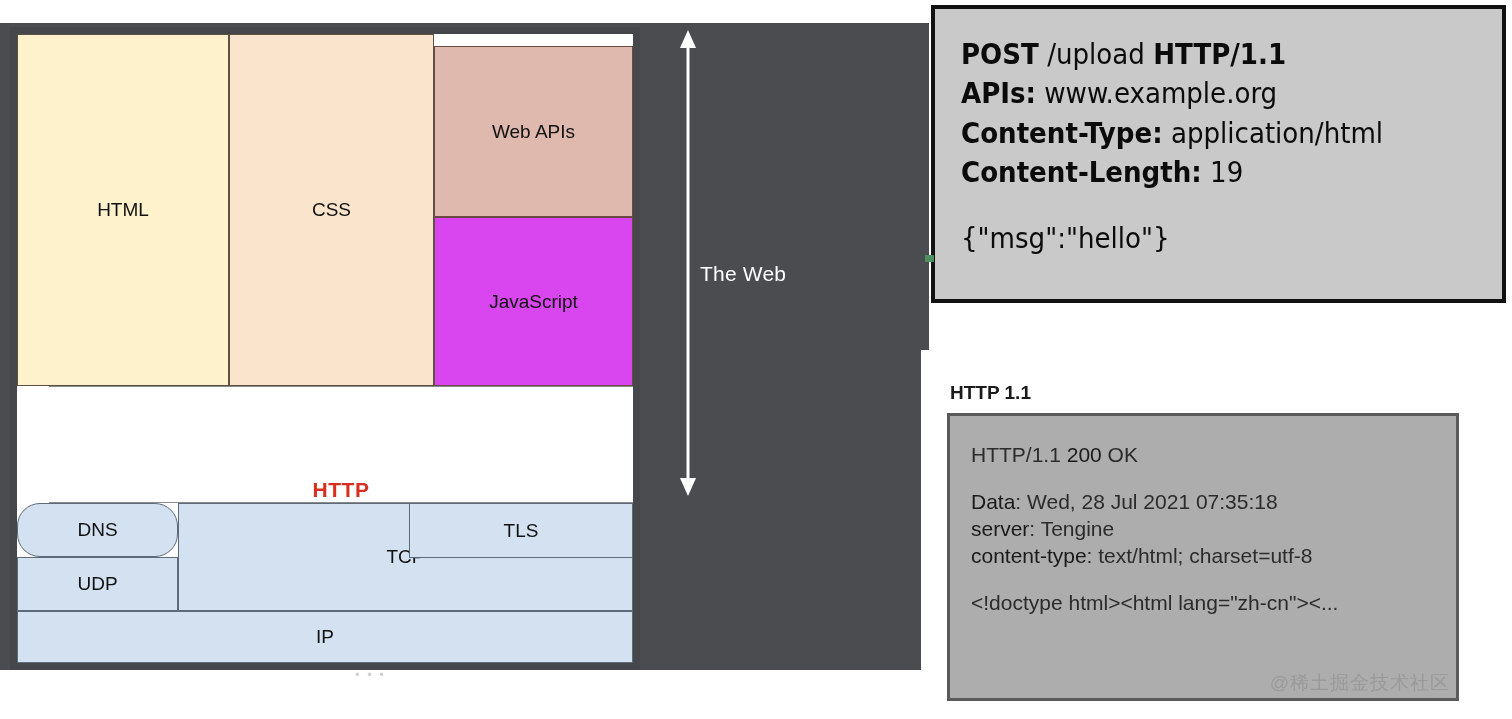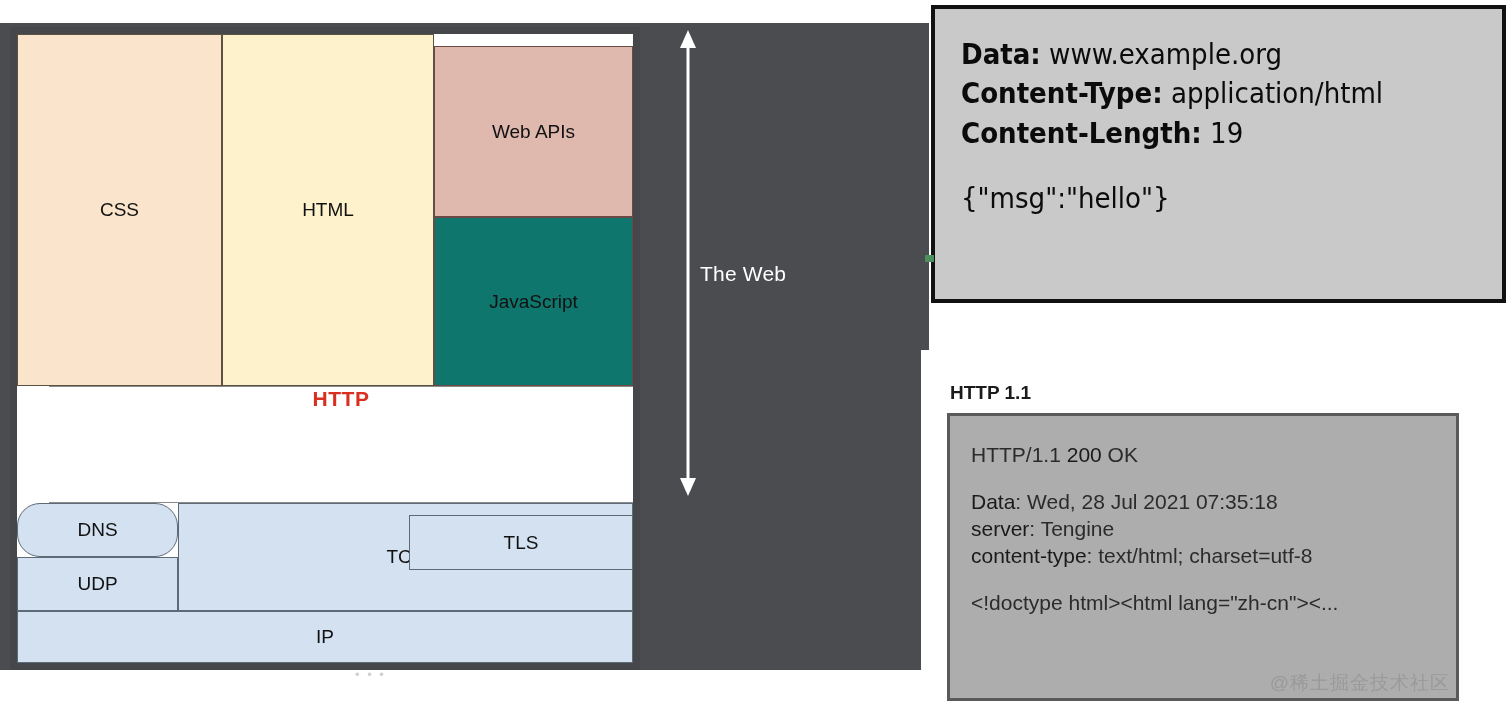--- a/index.html
+++ b/index.html
@@ -88,31 +88,31 @@
   
   #row-langs {
     display: flex;
     height: 352px;
     flex: 0 0 352px;
   }
   #cell-html  { flex: 0 0 212px; background: #fdf2cc; }
   #cell-css   { flex: 0 0 205px; background: #fae5cc; }
   #col-right  { flex: 1 1 auto; display: flex; flex-direction: column; margin-top: 12px; }
   #cell-webapis    { flex: 0 0 171px; background: #dfb8ae; border-color: #6b4a45; }
-  #cell-javascript { flex: 1 1 auto;  background: #0f766e; border-color: #6b4a45; text-align: right; }
+  #cell-javascript { flex: 1 1 auto;  background: #d946ef; border-color: #6b4a45; text-align: right; }
 
   
   #row-http {
     flex: 0 0 115px;
     background: #ffffff;
     border: 1px solid #8a8a8a;
     border-left: none;
     border-right: none;
     display: flex;
-    align-items: flex-start;
+    align-items: flex-end;
     justify-content: center;
     margin-left: 32px;
   }
   #http-label {
     color: #d92f20;
     font-weight: bold;
     font-size: 21px;
     letter-spacing: 0.5px;
   }
 
@@ -124,21 +124,21 @@
   #col-dnsudp { flex: 0 0 161px; display: flex; flex-direction: column; }
   .cell-blue { background: #d3e1f0; border: 1px solid #5d6a78; box-sizing: border-box;
                display: flex; align-items: center; justify-content: center;
                font-size: 19px; color: #111; }
   #cell-dns { flex: 1 1 50%; border-radius: 23px; }
   #cell-udp { flex: 1 1 50%; }
   #col-tcp  { flex: 1 1 auto; position: relative; }
   #cell-tcp { position: absolute; left: 0; top: 0; right: 0; bottom: 0; }
   #cell-tcp .tcp-text { position: absolute; left: 0; right: 0; top: 50%;
                         transform: translateY(-50%); text-align: center; }
-  #cell-tls { position: absolute; right: 0; top: 12px; width: 224px; height: 55px; }
+  #cell-tls { position: absolute; right: 0; top: 0; width: 224px; height: 55px; }
 
   
   #row-ip { flex: 1 1 auto; display: flex; }
   #cell-ip { flex: 1 1 auto; }
 
   
   #stack-ellipsis {
     position: absolute;
     left: 355px;
     top: 667px;
@@ -241,25 +241,25 @@
 <svg id="scope-arrow" viewBox="0 0 40 470">
   <line x1="20" y1="14" x2="20" y2="456" stroke="#ffffff" stroke-width="3"></line>
   <polygon points="20,2 12,20 28,20" fill="#ffffff"></polygon>
   <polygon points="20,468 12,450 28,450" fill="#ffffff"></polygon>
 </svg>
 
 <div id="stack">
   <div id="stack-inner">
 
     <div id="row-langs">
+      <div class="cell" id="cell-html">
+        <span>HTML</span>
+      </div>
       <div class="cell" id="cell-css">
         <span>CSS</span>
-      </div>
-      <div class="cell" id="cell-html">
-        <span>HTML</span>
       </div>
       <div id="col-right">
         <div class="cell" id="cell-webapis">
           <span>Web APIs</span>
         </div>
         <div class="cell" id="cell-javascript">
           <span>JavaScript</span>
         </div>
       </div>
     </div>
@@ -296,21 +296,24 @@
   </div>
 </div>
 
 <div id="stack-ellipsis">• • •</div>
 
 <div id="green-marker"></div>
 
 <div id="request-panel">
   <div id="request-body">
     <div>
-      <span class="k">Data:</span><span class="v"> www.example.org</span>
+      <span class="k">POST</span><span class="v"> /upload </span><span class="k">HTTP/1.1</span>
+    </div>
+    <div>
+      <span class="k">APIs:</span><span class="v"> www.example.org</span>
     </div>
     <div>
       <span class="k">Content-Type:</span><span class="v"> application/html</span>
     </div>
     <div>
       <span class="k">Content-Length:</span><span class="v"> 19</span>
     </div>
     <div id="req-blank"></div>
     <div id="req-payload">{"msg":"hello"}</div>
   </div>

